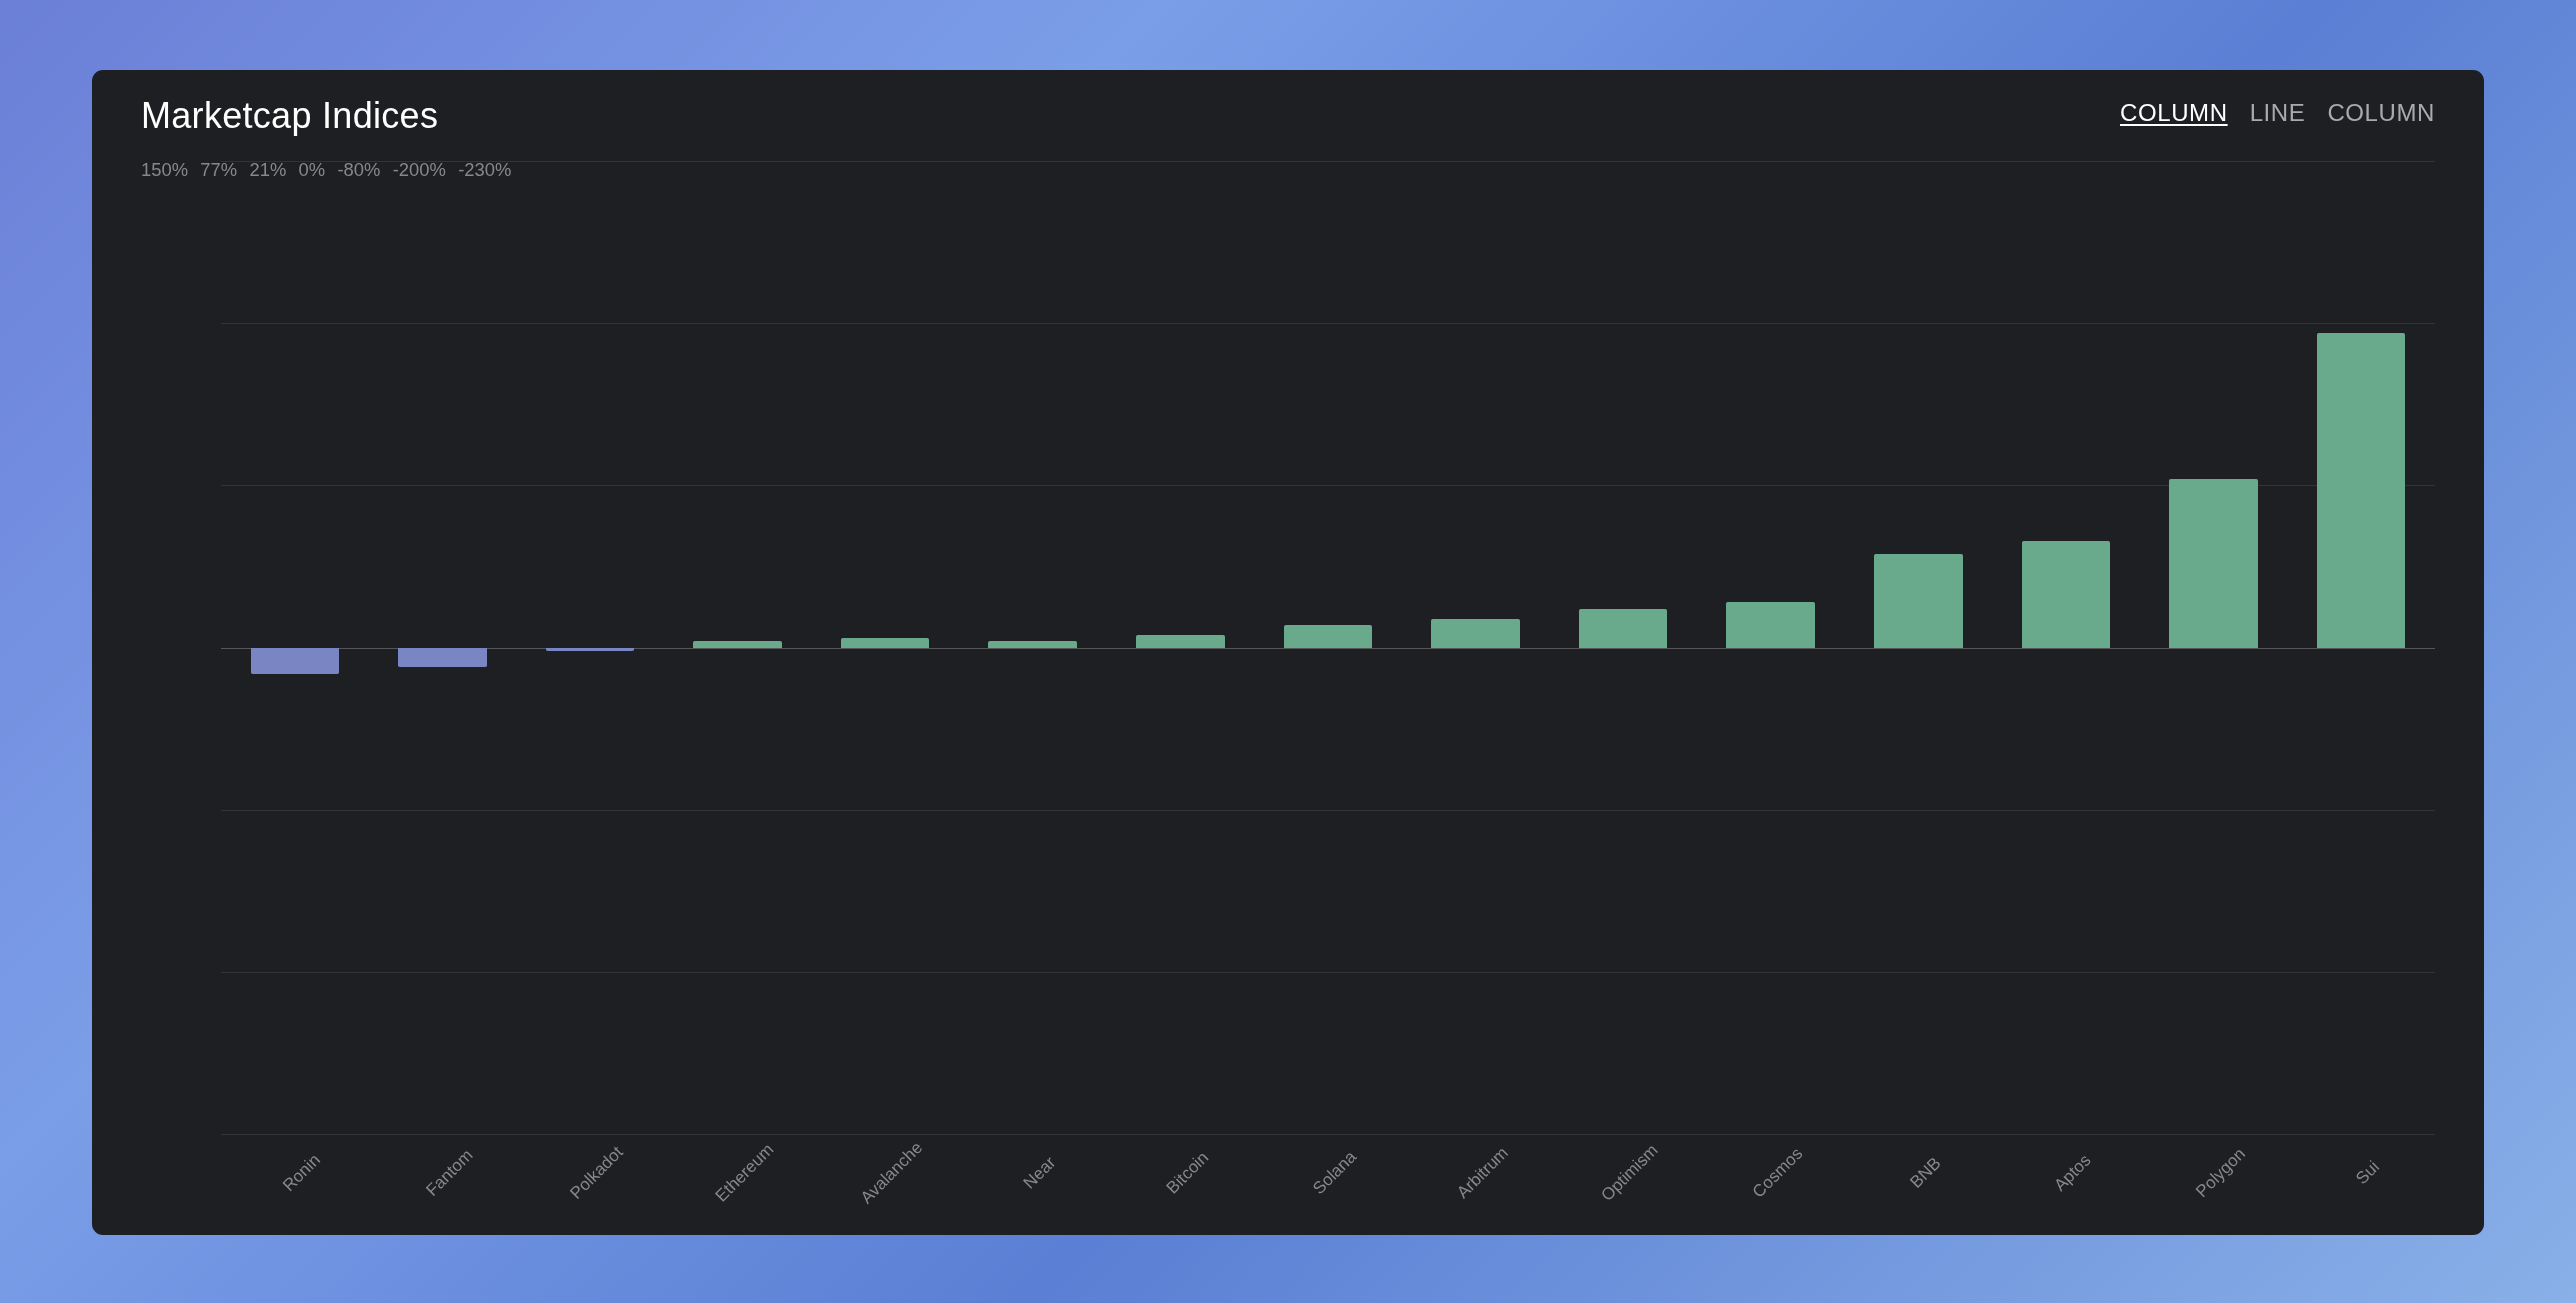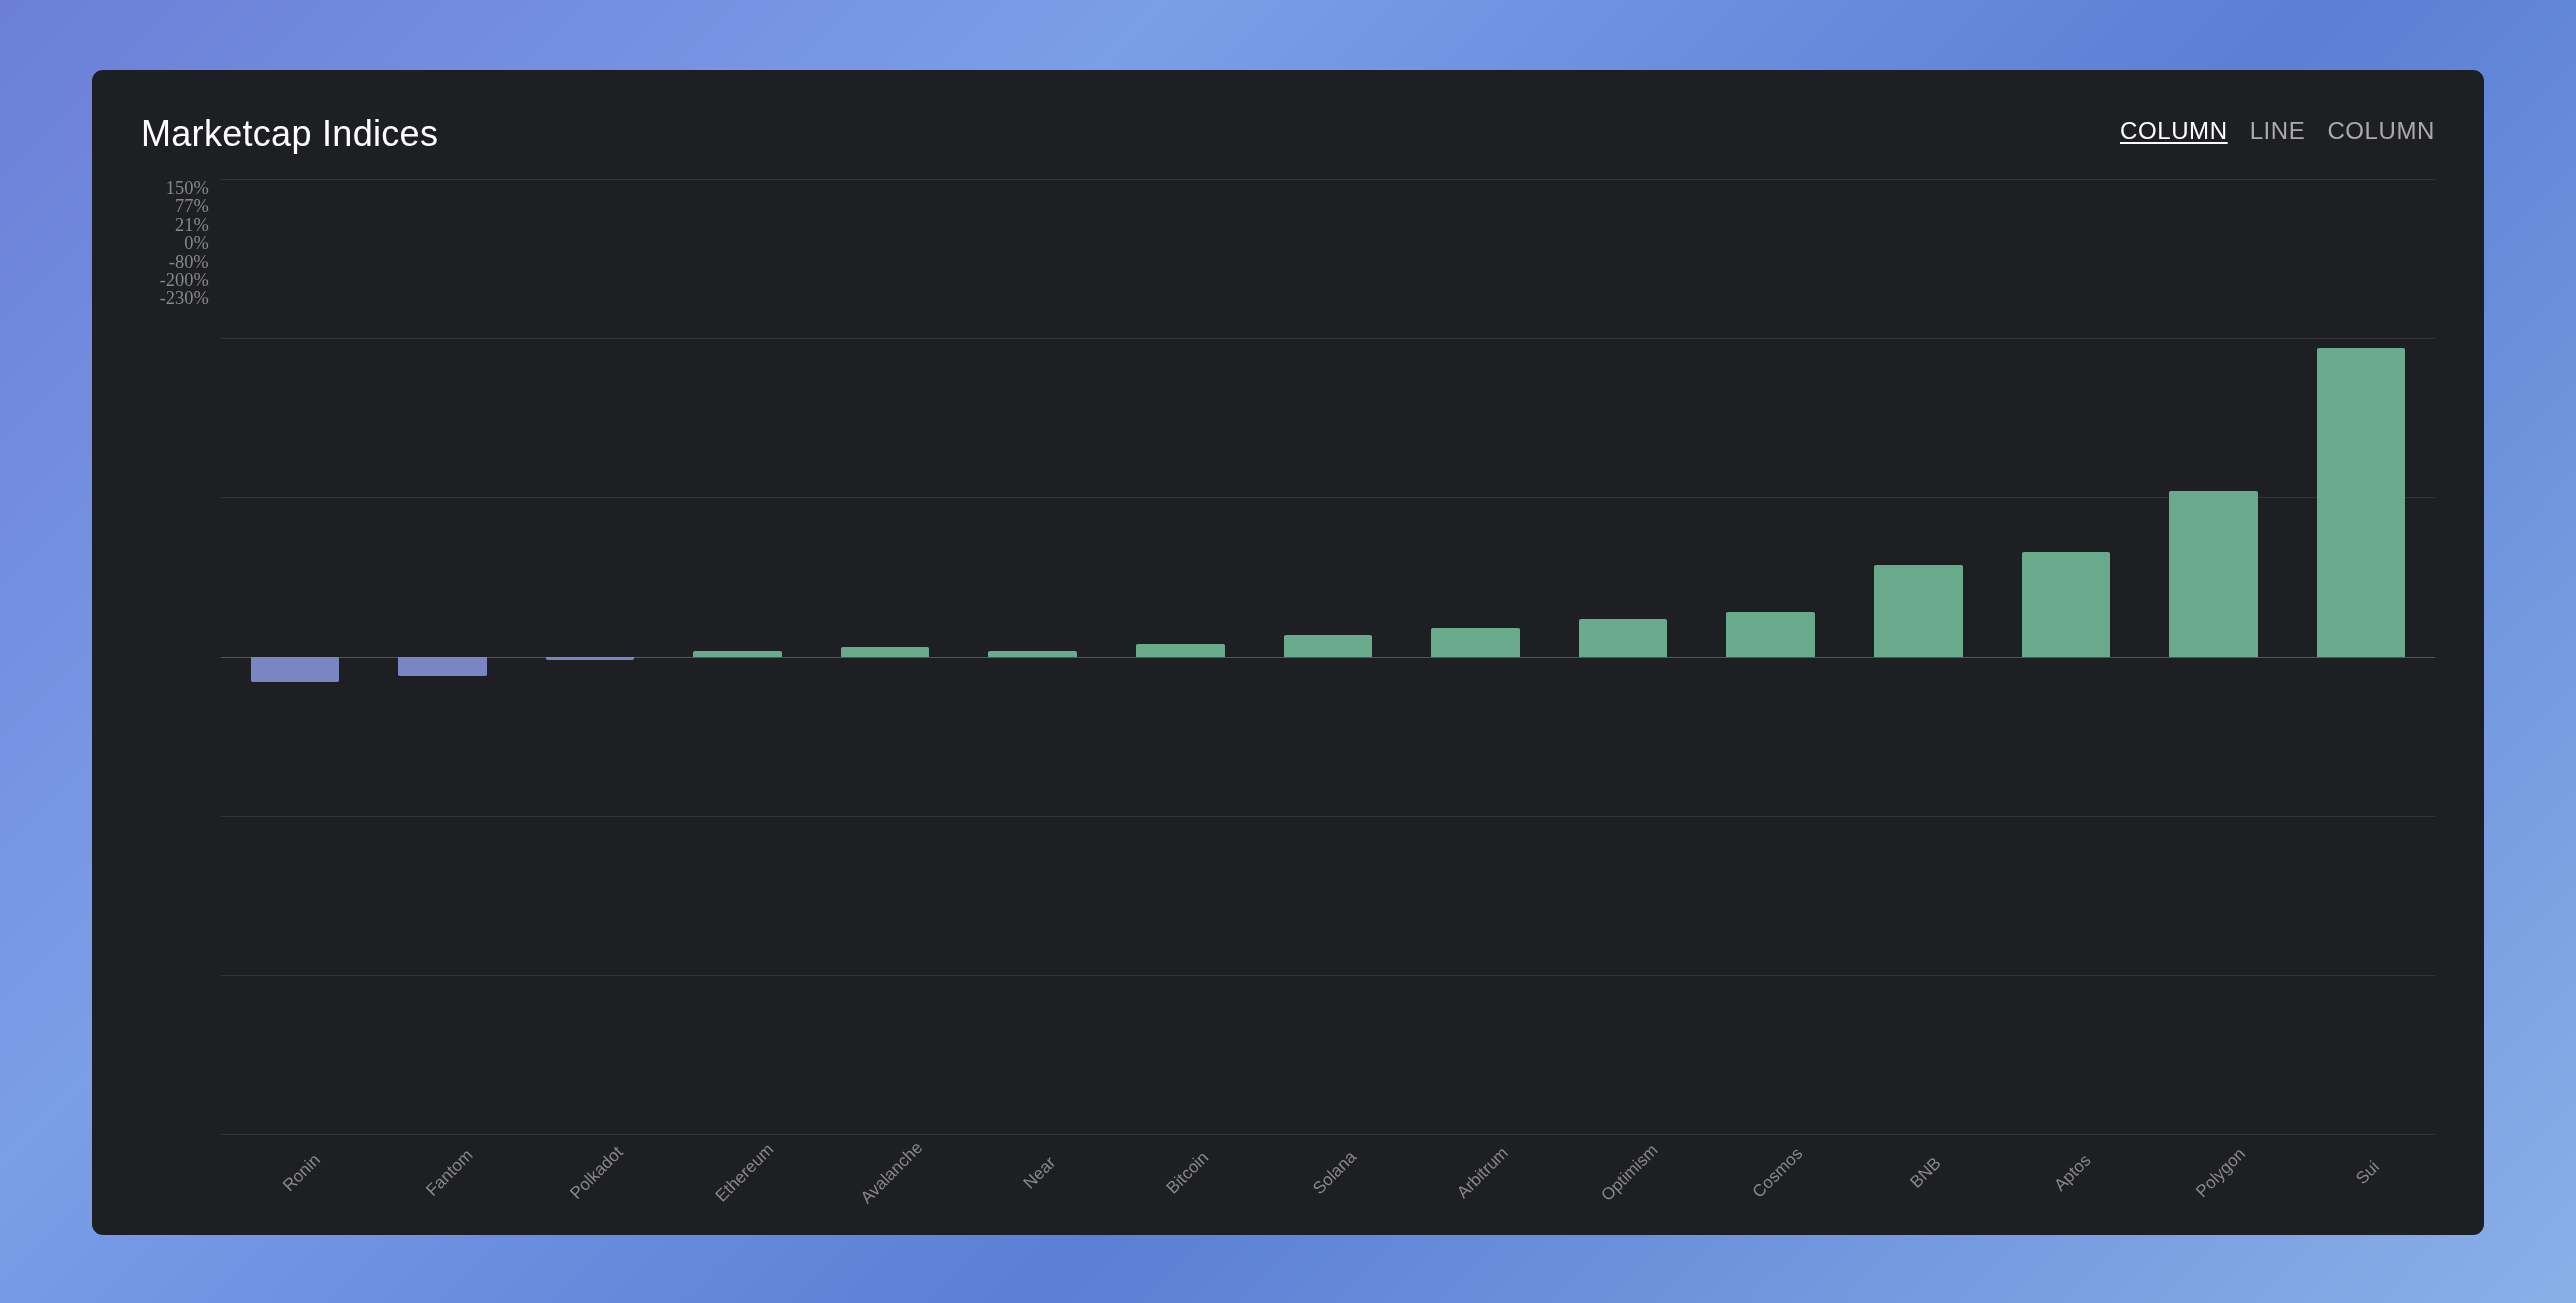--- a/index.html
+++ b/index.html
@@ -12,21 +12,21 @@
       align-items: center;
       justify-content: center;
       font-family: -apple-system, BlinkMacSystemFont, 'Segoe UI', sans-serif;
     }
 
     .card {
       background: #1e1f23;
       border-radius: 11px;
       width: 2392px;
       height: 1165px;
-      padding: 43px 49px 49px 49px;
+      padding: 25px 49px 49px 49px;
       display: flex;
       flex-direction: column;
       position: relative;
     }
 
     .header {
       display: flex;
       justify-content: space-between;
       align-items: flex-start;
       margin-bottom: 24.5px;
@@ -72,24 +72,23 @@
 
     .chart-body {
       flex: 1;
       display: flex;
       position: relative;
     }
 
     .y-axis {
       width: 80px;
       display: flex;
-      flex-direction: column;
+      justify-content: space-between;
       padding-bottom: 0px;
       padding-top: 0px;
-      font-family: Liberation Serif, serif;
     }
 
     .y-label {
       color: #888888;
       font-size: 18.4px;
       text-align: right;
       padding-right: 12.3px;
       line-height: 1;
     }
 

